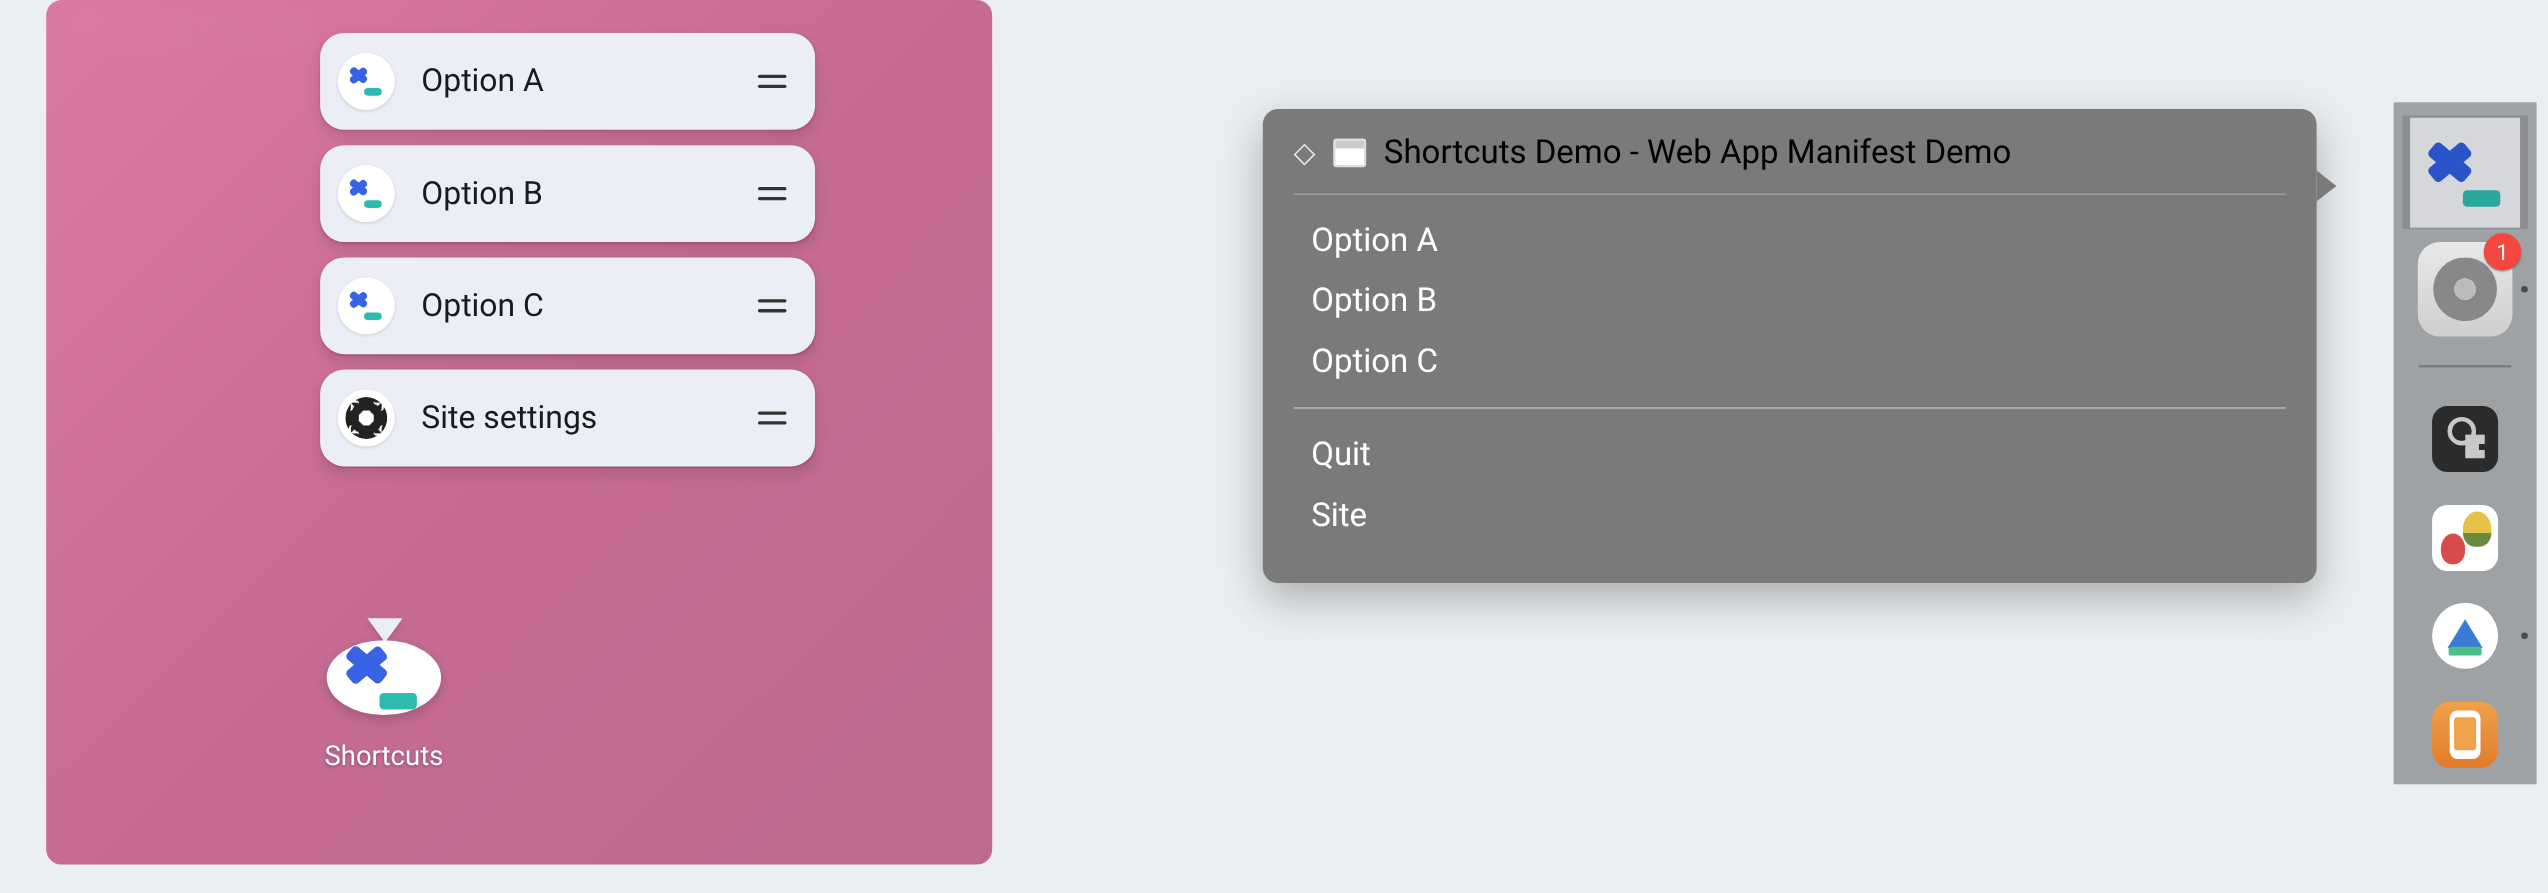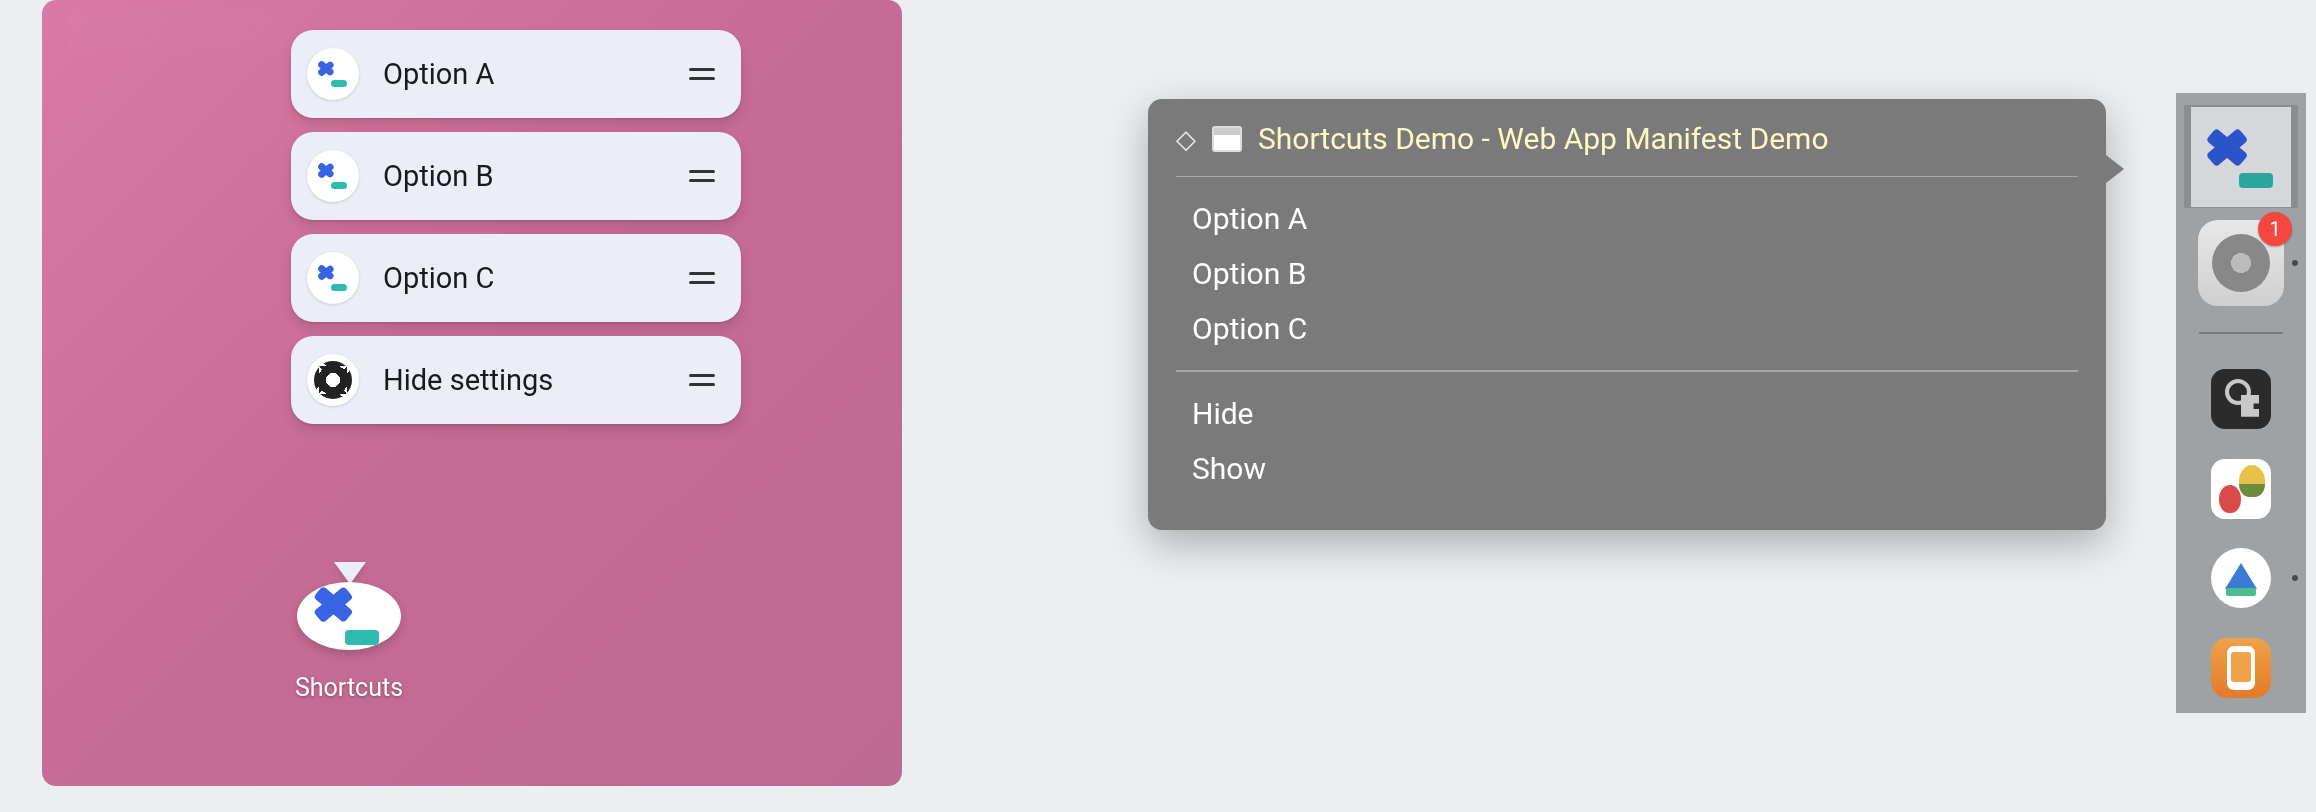--- a/index.html
+++ b/index.html
@@ -134,21 +134,21 @@
   .mac-title-row{
     display:flex; align-items:center; gap:16px;
     padding:6px 22px 20px;
   }
   .mac-diamond{ font-size:26px; color:#eaeaea; }
   .mac-winicon{
     width:30px; height:26px; border:2px solid #ddd; border-radius:3px; position:relative; background:#fff;
   }
   .mac-winicon::before{ content:""; position:absolute; left:0; right:0; top:0; height:7px; background:#ccc; }
 
-  .mac-title{ font-size:30px; color:#fef9c3; }
+  .mac-title{ font-size:30px; color:#000000; }
 
   .mac-sep{ height:1px; background:rgba(255,255,255,.35); margin:0 22px; }
   .mac-section{ padding:14px 0; display:flex; flex-direction:column; }
   .mac-item{
     display:flex; align-items:center; justify-content:space-between;
     padding:10px 38px; font-size:30px; color:#fff;
     border-radius:6px;
   }
   .mac-item .chevron-right{
     width:14px; height:14px; border-top:3px solid #fff; border-right:3px solid #fff;
@@ -243,21 +243,21 @@
       <div class="drag">
           <span></span>
           <span></span>
         </div>
     </div>
 
     <div class="shortcut-item">
       <div class="badge">
         <div class="gear"></div>
       </div>
-      <span class="label">Hide settings</span>
+      <span class="label">Site settings</span>
       <div class="drag">
           <span></span>
           <span></span>
         </div>
     </div>
 
   </div>
 
   <div class="shortcut-pointer"></div>
 
@@ -295,24 +295,24 @@
     </div>
   </div>
 
   <div class="mac-sep"></div>
 
 
   <div class="mac-sep"></div>
 
   <div class="mac-section">
     <div class="mac-item">
-      <span>Hide</span>
-    </div>
-    <div class="mac-item">
-      <span>Show</span>
+      <span>Quit</span>
+    </div>
+    <div class="mac-item">
+      <span>Site</span>
     </div>
   </div>
 </div>
 
 <div class="dock">
 
   <div class="app active-app">
     <div class="inner">
       <div class="pwa-icon dk">
           <span class="chev"></span>

